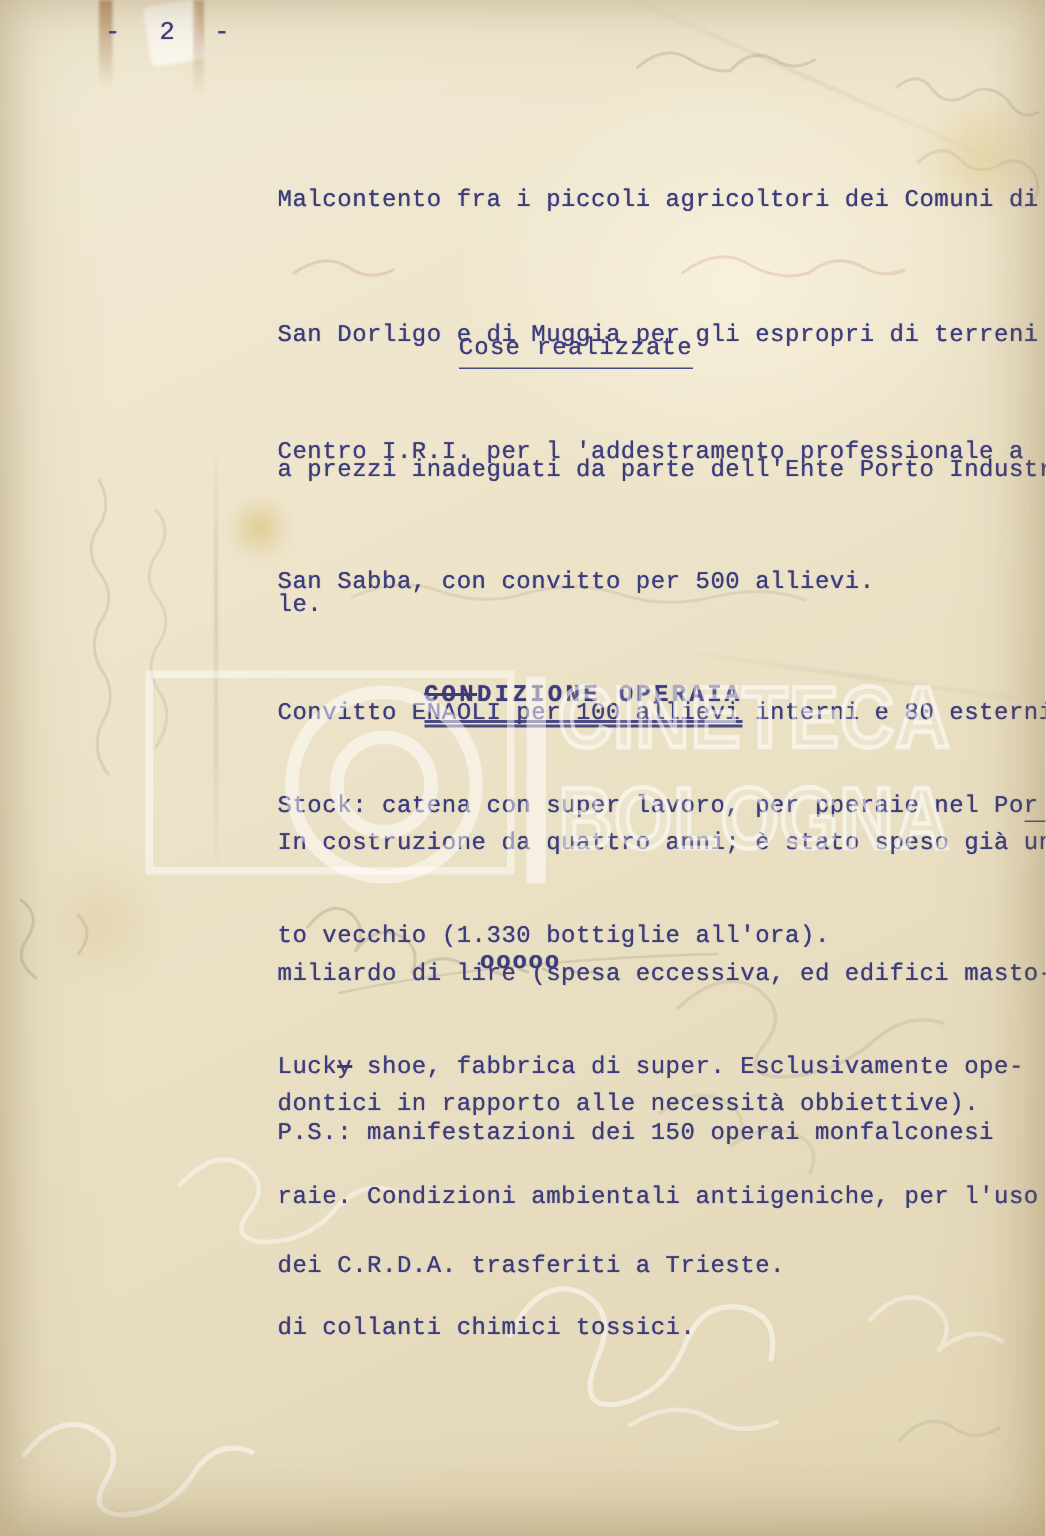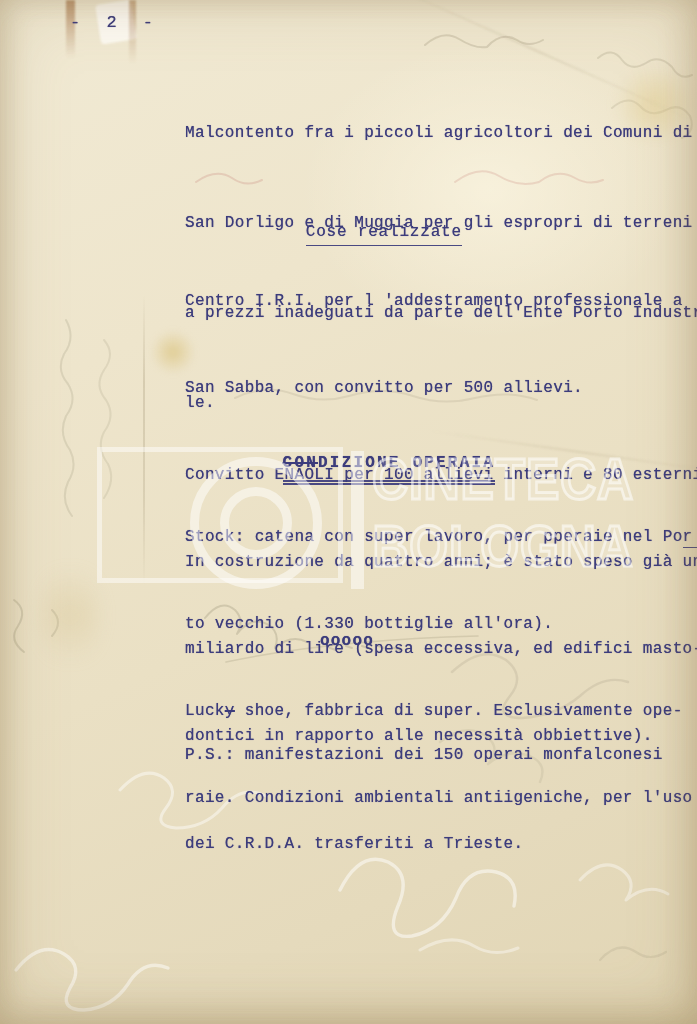--- a/index.html
+++ b/index.html
@@ -134,20 +134,21 @@
 
 <div class="tw h2">
   <span class="u-head2"><span class="struck">CON</span><span>DIZIONE OPERAIA</span></span>
 </div>
 
 <div class="tw p3">
   <span class="tl"><span>Stock: catena con super lavoro, per pperaie nel Po</span><span class="u-cont">r</span></span>
   <span class="tl">to vecchio (1.330 bottiglie all'ora).</span>
   <span class="tl"><span>Luck</span><span class="struck">y</span><span> shoe, fabbrica di super. Esclusivamente ope-</span></span>
   <span class="tl">raie. Condizioni ambientali antiigeniche, per l'uso</span>
+  <span class="tl">di collanti chimici tossici.</span>
 </div>
 
 <div class="tw sep">ooooo</div>
 
 <div class="tw ps">
   <span class="tl">P.S.: manifestazioni dei 150 operai monfalconesi</span>
   <span class="tl">dei C.R.D.A. trasferiti a Trieste.</span>
 </div>
 
 <div class="watermark">

